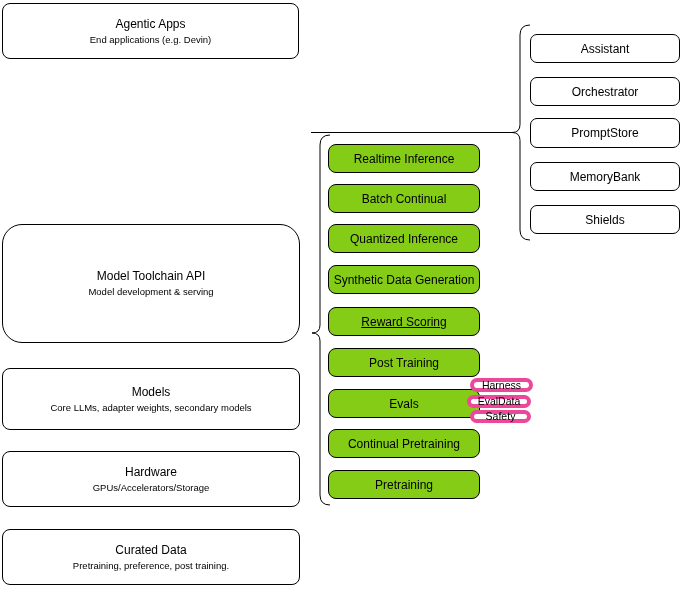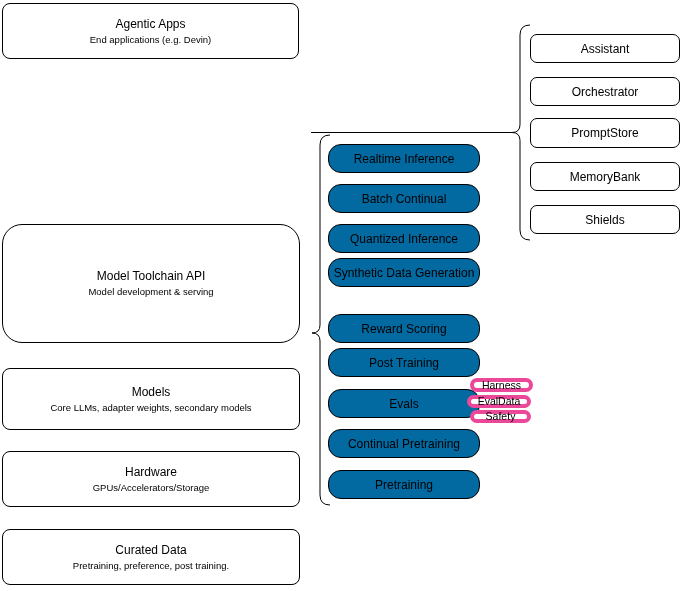--- a/index.html
+++ b/index.html
@@ -53,22 +53,22 @@
   .lnode { border-radius: 8px; }
   .lnode.big { border-radius: 20px; }
   
   .mnode {
     position: absolute;
     left: 328px;
     width: 152px;
     height: 29px;
     box-sizing: border-box;
     border: 1px solid #000000;
-    border-radius: 13px;
-    background: #0369a1;
+    border-radius: 8px;
+    background: #84cc16;
     display: flex;
     align-items: center;
     justify-content: center;
     font-size: 12px;
     white-space: nowrap;
     z-index: 1;
   }
   
   .rnode {
     position: absolute;
@@ -134,22 +134,22 @@
   </div>
 
   <div class="node lnode" style="left:2px; top:529px; width:298px; height:56px;">
     <div class="t">Curated Data</div>
     <div class="s">Pretraining, preference, post training.</div>
   </div>
 
   <div class="mnode" style="top:144px;">Realtime Inference</div>
   <div class="mnode" style="top:184px;">Batch Continual</div>
   <div class="mnode" style="top:224px;">Quantized Inference</div>
-  <div class="mnode" style="top:258px;">Synthetic Data Generation</div>
-  <div class="mnode" style="top:314px;">Reward Scoring</div>
+  <div class="mnode" style="top:265px;">Synthetic Data Generation</div>
+  <div class="mnode" style="top:307px;text-decoration:underline;">Reward Scoring</div>
   <div class="mnode" style="top:348px;">Post Training</div>
   <div class="mnode" style="top:389px;">Evals</div>
   <div class="mnode" style="top:429px;">Continual Pretraining</div>
   <div class="mnode" style="top:470px;">Pretraining</div>
 
   <div class="badge" style="left:470px; top:378px; width:63px; height:14px;">Harness</div>
   <div class="badge" style="left:467px; top:395px; width:64px; height:13px;">EvalData</div>
   <div class="badge" style="left:470px; top:410px; width:61px; height:13px;">Safety</div>
 
   <div class="rnode" style="top:34px;">Assistant</div>

